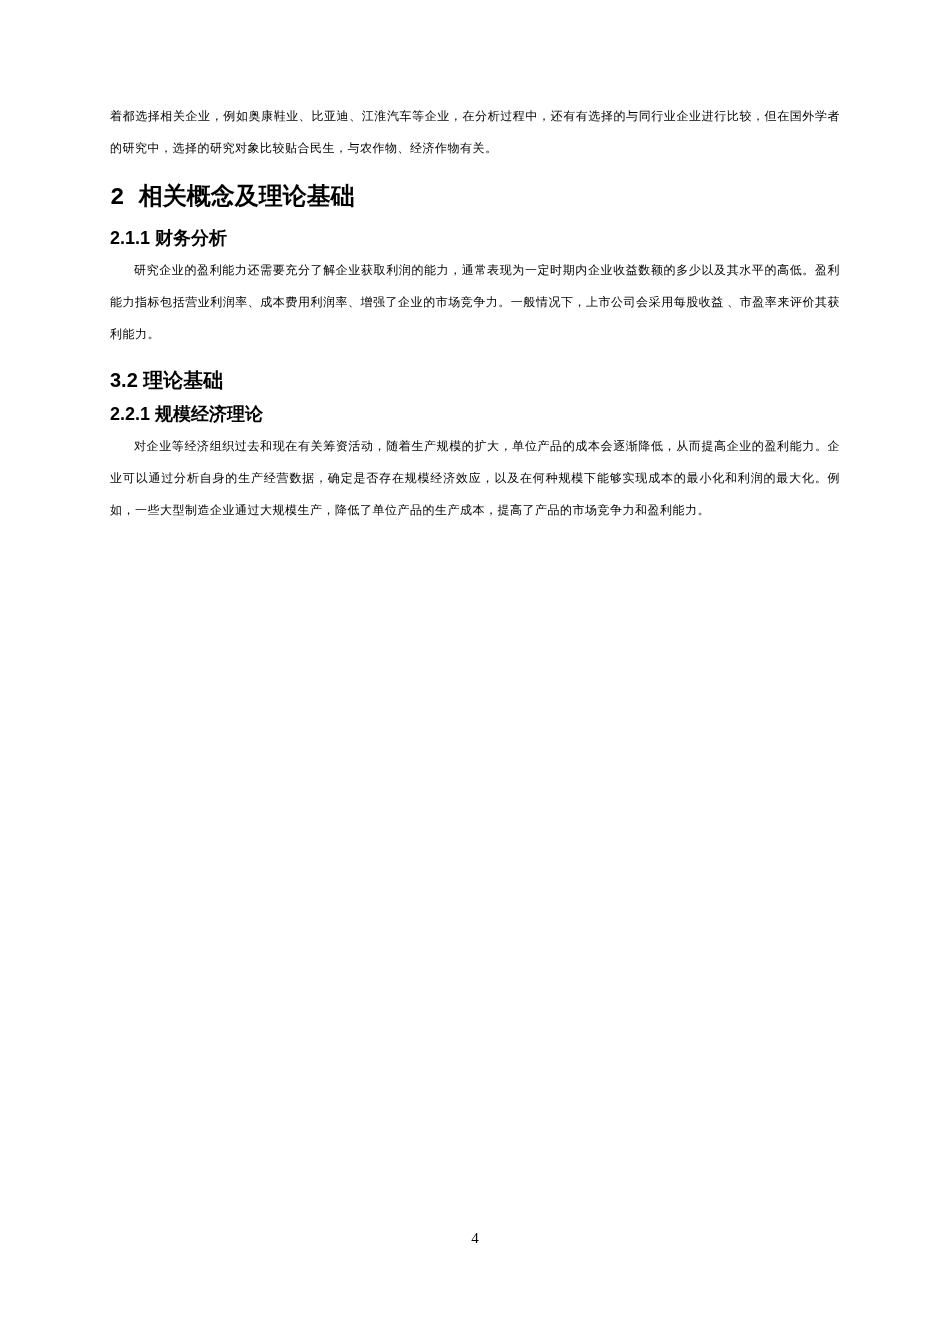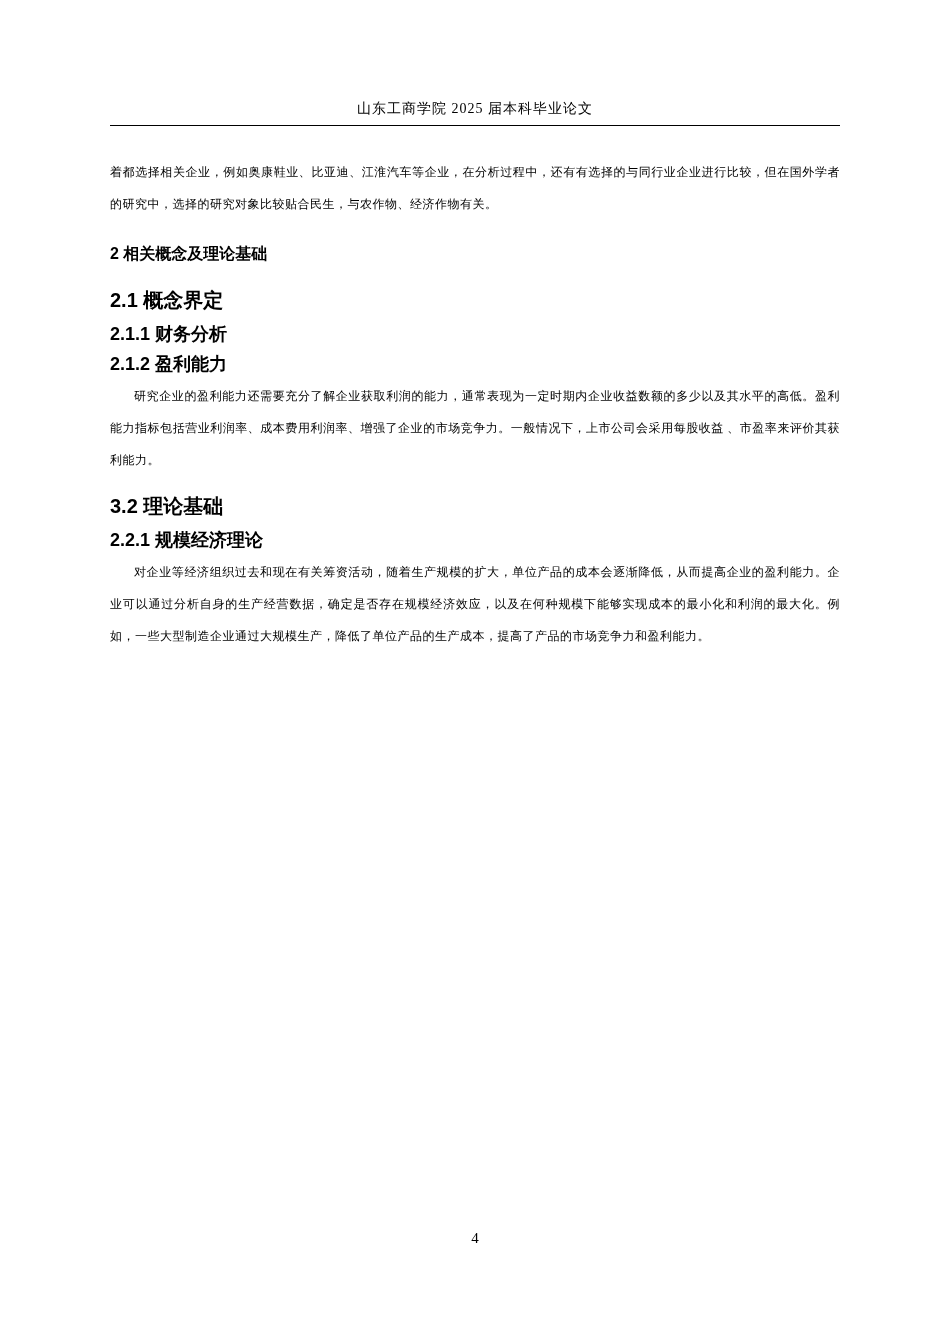--- a/index.html
+++ b/index.html
@@ -34,22 +34,22 @@
     font-size: 12px;
     line-height: 32px;
     text-align: justify;
     text-indent: 2em;
     letter-spacing: 0.5px;
   }
   .para.no-indent {
     text-indent: 0;
   }
   .h1 {
-    font-family: Liberation Sans, sans-serif;
-    font-size: 16px;
+    font-family: Liberation Mono, monospace;
+    font-size: 24px;
     font-weight: bold;
     line-height: 32px;
     margin-top: 18px;
     margin-bottom: 12px;
   }
   .h2 {
     font-family: "Liberation Sans", "DejaVu Sans", sans-serif;
     font-size: 20px;
     font-weight: bold;
     line-height: 28px;
@@ -72,36 +72,31 @@
     text-align: center;
     font-size: 15px;
     line-height: 20px;
   }
 </style>
 </head>
 <body>
 
 <div class="page">
 
-  <div class="header">
-    <span>山东工商学院 2025 届本科毕业论文</span>
-  </div>
 
   <div class="doc-body">
 
     <p class="para no-indent">着都选择相关企业，例如奥康鞋业、比亚迪、江淮汽车等企业，在分析过程中，还有有选择的与同行业企业进行比较，但在国外学者的研究中，选择的研究对象比较贴合民生，与农作物、经济作物有关。</p>
 
     <h1 class="h1">2  相关概念及理论基础</h1>
 
-    <h2 class="h2">2.1  概念界定</h2>
 
     <h3 class="h3">2.1.1  财务分析</h3>
 
 
-    <h3 class="h3">2.1.2  盈利能力</h3>
 
 
     <p class="para">研究企业的盈利能力还需要充分了解企业获取利润的能力，通常表现为一定时期内企业收益数额的多少以及其水平的高低。盈利能力指标包括营业利润率、成本费用利润率、增强了企业的市场竞争力。一般情况下，上市公司会采用每股收益 、市盈率来评价其获利能力。</p>
 
     <h2 class="h2">3.2  理论基础</h2>
 
     <h3 class="h3">2.2.1  规模经济理论</h3>
 
     <p class="para">对企业等经济组织过去和现在有关筹资活动，随着生产规模的扩大，单位产品的成本会逐渐降低，从而提高企业的盈利能力。企业可以通过分析自身的生产经营数据，确定是否存在规模经济效应，以及在何种规模下能够实现成本的最小化和利润的最大化。例如，一些大型制造企业通过大规模生产，降低了单位产品的生产成本，提高了产品的市场竞争力和盈利能力。</p>
 

